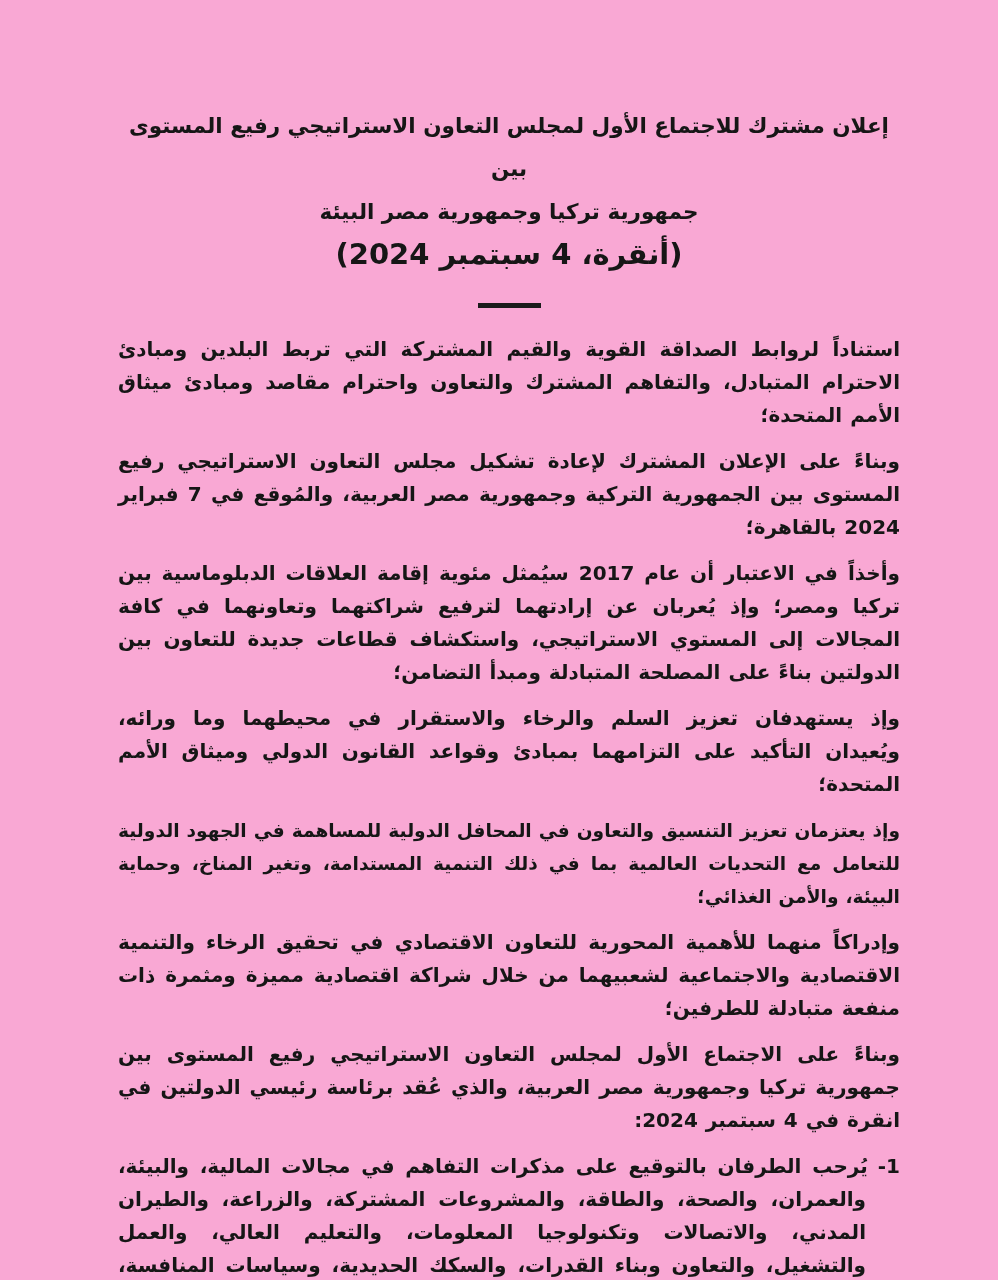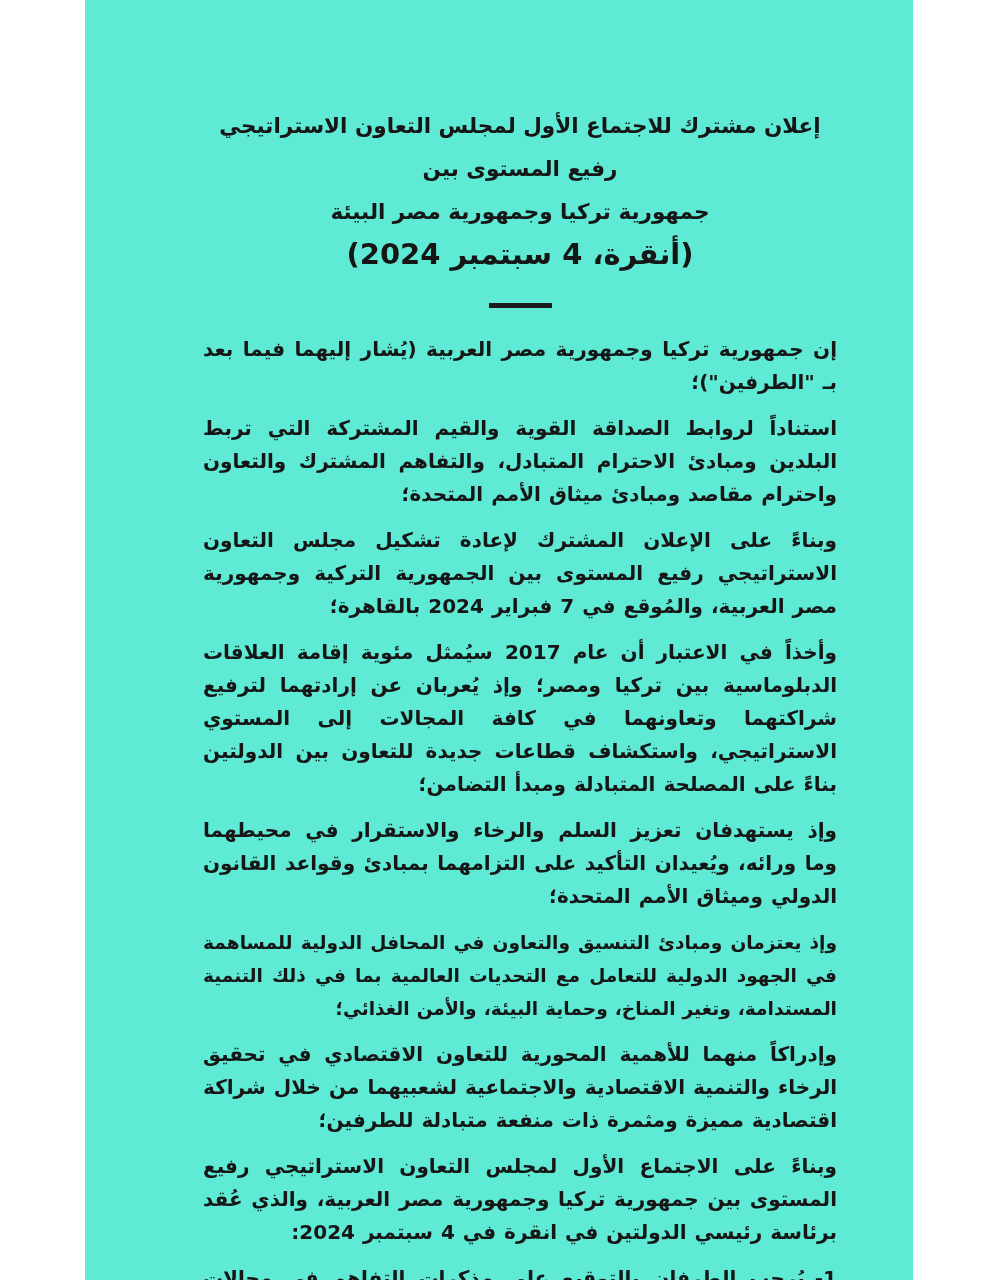--- a/index.html
+++ b/index.html
@@ -2,30 +2,30 @@
 <html lang="ar" dir="rtl"><head>
 <meta charset="utf-8">
 <style>
   html, body {
     margin: 0;
     padding: 0;
     background: #ffffff;
   }
   .page {
     position: relative;
-    width: 828px;
+    width: 998px;
     height: 1280px;
     margin: 0 auto;
     box-sizing: border-box;
-    background: #5eead4;
+    background: #f9a8d4;
     color: #161616;
     direction: rtl;
     font-family: "DejaVu Sans", sans-serif;
     font-weight: 700;
-    padding: 104px 76px 0 118px;
+    padding: 104px 98px 0 118px;
     overflow: hidden;
   }
   .doc-header { text-align: center; }
   .title-line {
     font-size: 21.5px;
     line-height: 43px;
     letter-spacing: 0;
   }
   .date-line {
     font-size: 29px;
@@ -65,26 +65,25 @@
 <div class="page">
 
   <header class="doc-header">
     <div class="title-line">إعلان مشترك للاجتماع الأول لمجلس التعاون الاستراتيجي رفيع المستوى بين</div>
     <div class="title-line">جمهورية تركيا وجمهورية مصر البيئة</div>
     <div class="date-line">(أنقرة، 4 سبتمبر 2024)</div>
     <div class="sep-rule"></div>
   </header>
 
   <main class="doc-body">
-    <p>إن جمهورية تركيا وجمهورية مصر العربية (يُشار إليهما فيما بعد بـ "الطرفين")؛</p>
     <p>استناداً لروابط الصداقة القوية والقيم المشتركة التي تربط البلدين ومبادئ الاحترام المتبادل، والتفاهم المشترك والتعاون واحترام مقاصد ومبادئ ميثاق الأمم المتحدة؛</p>
     <p>وبناءً على الإعلان المشترك لإعادة تشكيل مجلس التعاون الاستراتيجي رفيع المستوى بين الجمهورية التركية وجمهورية مصر العربية، والمُوقع في 7 فبراير 2024 بالقاهرة؛</p>
     <p>وأخذاً في الاعتبار أن عام 2017 سيُمثل مئوية إقامة العلاقات الدبلوماسية بين تركيا ومصر؛ وإذ يُعربان عن إرادتهما لترفيع شراكتهما وتعاونهما في كافة المجالات إلى المستوي الاستراتيجي، واستكشاف قطاعات جديدة للتعاون بين الدولتين بناءً على المصلحة المتبادلة ومبدأ التضامن؛</p>
     <p>وإذ يستهدفان تعزيز السلم والرخاء والاستقرار في محيطهما وما ورائه، ويُعيدان التأكيد على التزامهما بمبادئ وقواعد القانون الدولي وميثاق الأمم المتحدة؛</p>
-    <p class="condensed">وإذ يعتزمان ومبادئ التنسيق والتعاون في المحافل الدولية للمساهمة في الجهود الدولية للتعامل مع التحديات العالمية بما في ذلك التنمية المستدامة، وتغير المناخ، وحماية البيئة، والأمن الغذائي؛</p>
+    <p class="condensed">وإذ يعتزمان تعزيز التنسيق والتعاون في المحافل الدولية للمساهمة في الجهود الدولية للتعامل مع التحديات العالمية بما في ذلك التنمية المستدامة، وتغير المناخ، وحماية البيئة، والأمن الغذائي؛</p>
     <p>وإدراكاً منهما للأهمية المحورية للتعاون الاقتصادي في تحقيق الرخاء والتنمية الاقتصادية والاجتماعية لشعبيهما من خلال شراكة اقتصادية مميزة ومثمرة ذات منفعة متبادلة للطرفين؛</p>
     <p>وبناءً على الاجتماع الأول لمجلس التعاون الاستراتيجي رفيع المستوى بين جمهورية تركيا وجمهورية مصر العربية، والذي عُقد برئاسة رئيسي الدولتين في انقرة في 4 سبتمبر 2024:</p>
 
     <p class="list-item">
       <span class="list-num">1-</span><span>يُرحب الطرفان بالتوقيع على مذكرات التفاهم في مجالات المالية، والبيئة، والعمران، والصحة، والطاقة، والمشروعات المشتركة، والزراعة، والطيران المدني، والاتصالات وتكنولوجيا المعلومات، والتعليم العالي، والعمل والتشغيل، والتعاون وبناء القدرات، والسكك الحديدية، وسياسات المنافسة، وتدريب الدبلوماسيين، ويقررا الارتقاء بالجهود المشتركة لتنويع وتعميق التعاون والتنسيق متعدد الأوجه بين الطرفين من خلال تطوير الإطار القانوني الثنائي القائم في كافة المجالات حسب الحاجة؛</span>
     </p>
   </main>
 
 </div>
 

